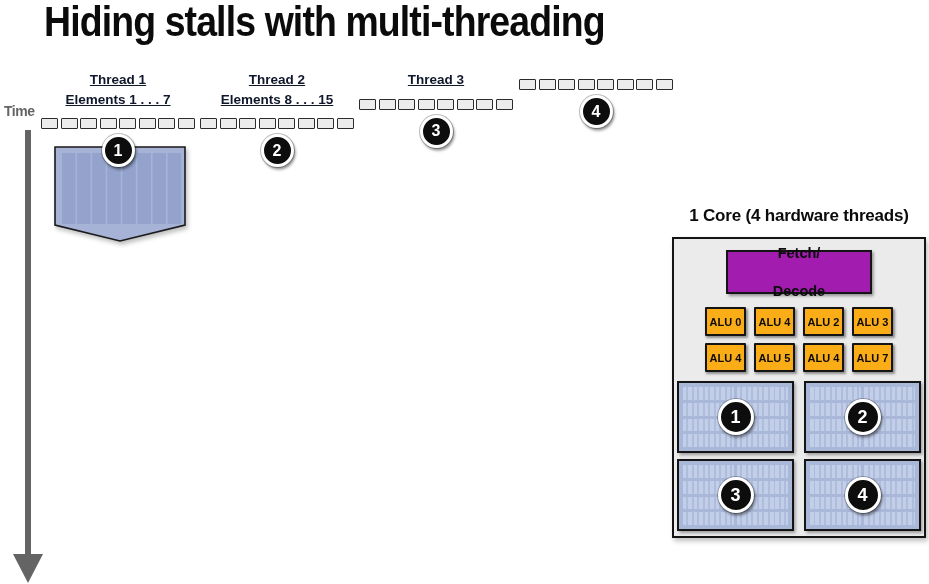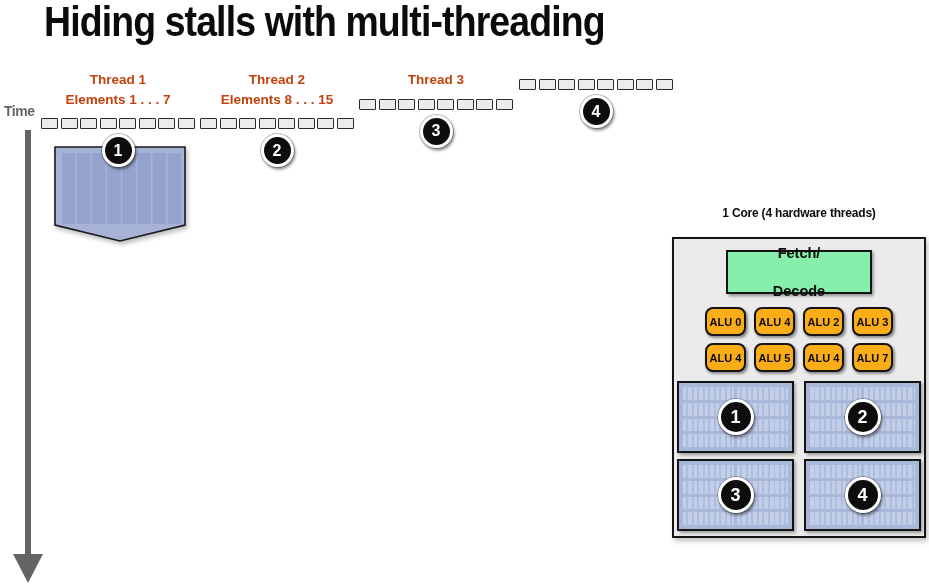--- a/index.html
+++ b/index.html
@@ -14,21 +14,21 @@
     transform:scaleX(.87);transform-origin:left top;
   }
   
   .time-label{
     position:absolute;left:4px;top:103px;width:48px;text-align:left;
     font-size:14px;font-weight:bold;color:#646464;letter-spacing:-.5px;
   }
   .time-arrow{position:absolute;left:10px;top:128px;}
   
   .thread{position:absolute;top:70px;width:160px;text-align:center;z-index:2;}
-  .t-name,.t-elems{font-size:13.5px;font-weight:bold;line-height:1.45;color:#c2410c;}
+  .t-name,.t-elems{font-size:13.5px;font-weight:bold;line-height:1.45;color:#0f172a;text-decoration:underline;}
   .squares{
     margin:9px auto 0;width:138px;display:flex;gap:2.5px;justify-content:center;
   }
   .squares i{
     display:block;width:15px;height:9px;background:#ececec;
     border:1.6px solid #2b2b2b;border-radius:1px;flex:0 0 auto;
   }
   .badge{
     width:27px;height:27px;border-radius:50%;background:#0d0d0d;color:#fff;
     display:flex;align-items:center;justify-content:center;
@@ -36,39 +36,39 @@
     box-shadow:0 0 0 1px rgba(0,0,0,.25),1.5px 2.5px 3px rgba(0,0,0,.45);
     position:relative;z-index:3;
   }
   .thread .badge{margin:5px auto 0;}
   
   .run-block{position:absolute;left:54px;top:146px;z-index:1;
     filter:drop-shadow(2px 3px 2px rgba(0,0,0,.25));}
   
   .core-title{
     position:absolute;left:672px;top:206px;width:254px;text-align:center;
-    font-size:12px;font-weight:bold;color:#0b0b0b;letter-spacing:-.2px;
+    font-size:17px;font-weight:bold;color:#0b0b0b;letter-spacing:-.2px;
   }
   .core-panel{
     position:absolute;left:672px;top:237px;width:250px;height:297px;
     background:#ebebeb;border:2px solid #141414;
     box-shadow:2px 3px 5px rgba(0,0,0,.25);
   }
   .fetch{
-    margin:11px auto 0;width:142px;height:40px;background:#86efac;
+    margin:11px auto 0;width:142px;height:40px;background:#a21caf;
     border:2px solid #141414;box-shadow:1.5px 2px 3px rgba(0,0,0,.4);
     display:flex;flex-direction:column;align-items:center;justify-content:center;
     font-size:14.5px;font-weight:bold;line-height:1.25;color:#0b0b0b;gap:19px;
   }
   .alu-grid{
     margin:13px auto 0;width:188px;display:grid;
     grid-template-columns:repeat(4,41px);grid-auto-rows:29px;gap:7px 8px;
   }
   .alu{
-    background:#fbad18;border:2px solid #141414;border-radius:8px;
+    background:#fbad18;border:2px solid #141414;border-radius:1px;
     box-shadow:1.5px 2px 2.5px rgba(0,0,0,.4);
     display:flex;align-items:center;justify-content:center;
     font-size:11px;font-weight:bold;color:#0b0b0b;white-space:nowrap;
   }
   .ctx-grid{
     margin:9px auto 0;width:244px;display:grid;
     grid-template-columns:repeat(2,117px);grid-auto-rows:72px;gap:6px 10px;
   }
   .ctx{
     position:relative;background:#a9b7d9;border:2px solid #141414;

